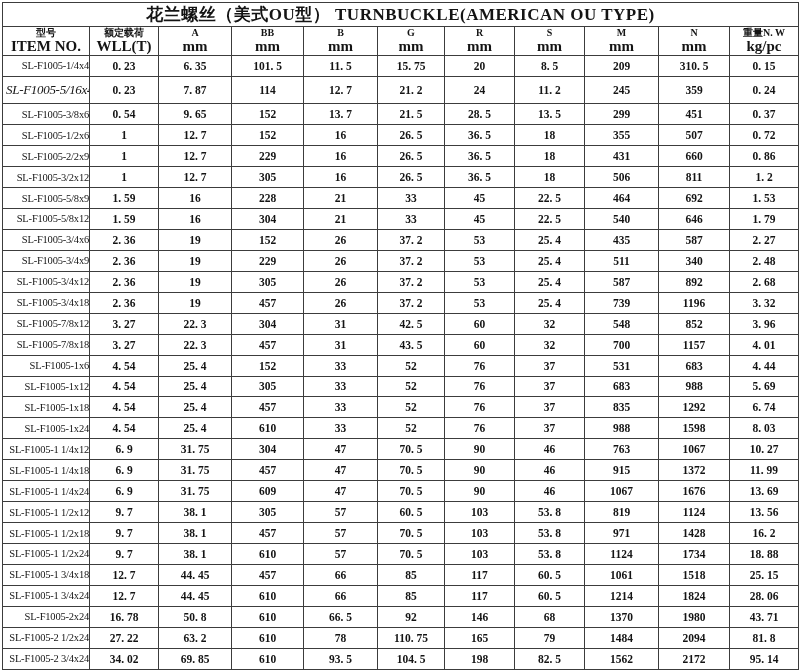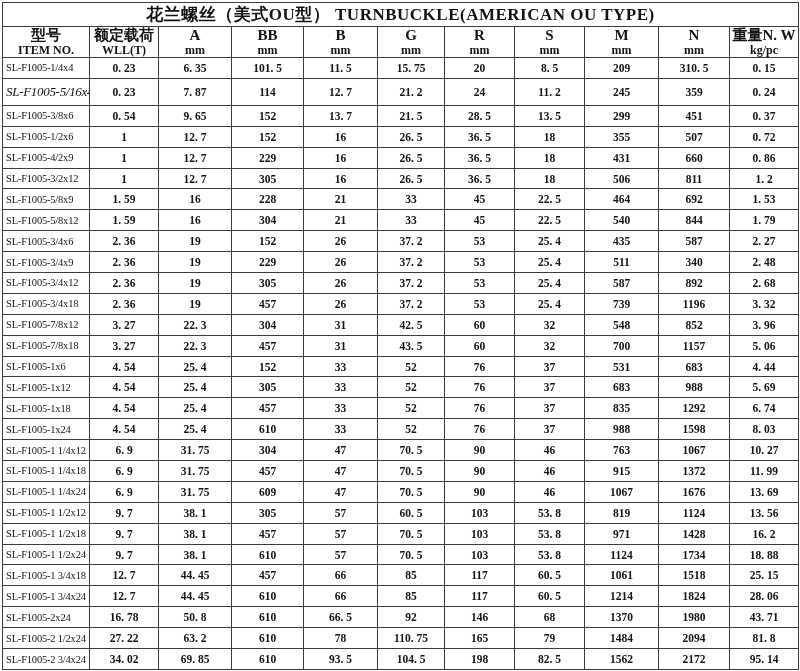--- a/index.html
+++ b/index.html
@@ -57,36 +57,36 @@
     padding: 0;
   }
   tr.header-row th {
     height: 28px;
     padding: 0;
     font-weight: bold;
     text-align: center;
     vertical-align: middle;
     line-height: 1.1;
   }
-  tr.header-row .h1 { font-size: 15px; }
-  tr.header-row .h2 { font-size: 12px; }
+  tr.header-row .h1 { font-size: 10px; }
+  tr.header-row .h2 { font-size: 15px; }
 
   tbody td {
     padding: 0;
     font-size: 11.5px;
     vertical-align: middle;
     overflow: hidden;
     white-space: nowrap;
   }
   td.num {
     text-align: center;
     font-weight: bold;
   }
   td.item {
-    text-align: left;
+    text-align: right;
     padding-left: 3px;
     font-weight: normal;
     font-size: 10.5px;
     letter-spacing: -0.2px;
   }
   td.item.long {
     font-size: 13px;
     letter-spacing: -0.3px;
     font-style: italic;
   }
@@ -207,21 +207,21 @@
           <td class="num">152</td>
           <td class="num">16</td>
           <td class="num">26. 5</td>
           <td class="num">36. 5</td>
           <td class="num">18</td>
           <td class="num">355</td>
           <td class="num">507</td>
           <td class="num">0. 72</td>
         </tr>
         <tr>
-          <td class="item">SL-F1005-4/2x9</td>
+          <td class="item">SL-F1005-2/2x9</td>
           <td class="num">1</td>
           <td class="num">12. 7</td>
           <td class="num">229</td>
           <td class="num">16</td>
           <td class="num">26. 5</td>
           <td class="num">36. 5</td>
           <td class="num">18</td>
           <td class="num">431</td>
           <td class="num">660</td>
           <td class="num">0. 86</td>
@@ -255,21 +255,21 @@
         <tr>
           <td class="item">SL-F1005-5/8x12</td>
           <td class="num">1. 59</td>
           <td class="num">16</td>
           <td class="num">304</td>
           <td class="num">21</td>
           <td class="num">33</td>
           <td class="num">45</td>
           <td class="num">22. 5</td>
           <td class="num">540</td>
-          <td class="num">844</td>
+          <td class="num">646</td>
           <td class="num">1. 79</td>
         </tr>
         <tr>
           <td class="item">SL-F1005-3/4x6</td>
           <td class="num">2. 36</td>
           <td class="num">19</td>
           <td class="num">152</td>
           <td class="num">26</td>
           <td class="num">37. 2</td>
           <td class="num">53</td>
@@ -334,21 +334,21 @@
           <td class="item">SL-F1005-7/8x18</td>
           <td class="num">3. 27</td>
           <td class="num">22. 3</td>
           <td class="num">457</td>
           <td class="num">31</td>
           <td class="num">43. 5</td>
           <td class="num">60</td>
           <td class="num">32</td>
           <td class="num">700</td>
           <td class="num">1157</td>
-          <td class="num">5. 06</td>
+          <td class="num">4. 01</td>
         </tr>
         <tr>
           <td class="item">SL-F1005-1x6</td>
           <td class="num">4. 54</td>
           <td class="num">25. 4</td>
           <td class="num">152</td>
           <td class="num">33</td>
           <td class="num">52</td>
           <td class="num">76</td>
           <td class="num">37</td>

